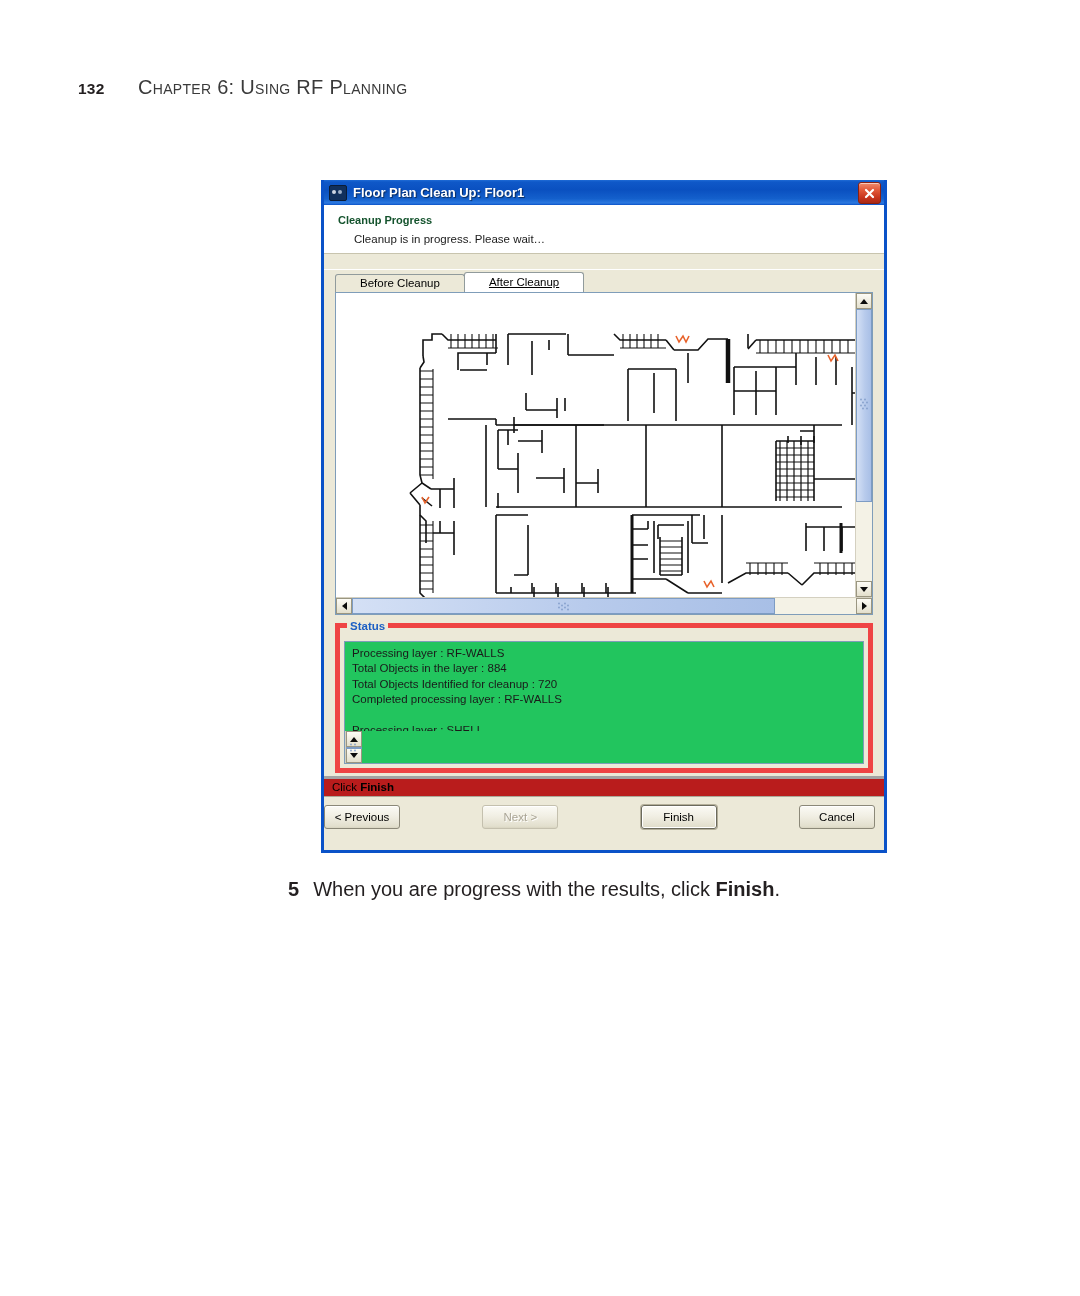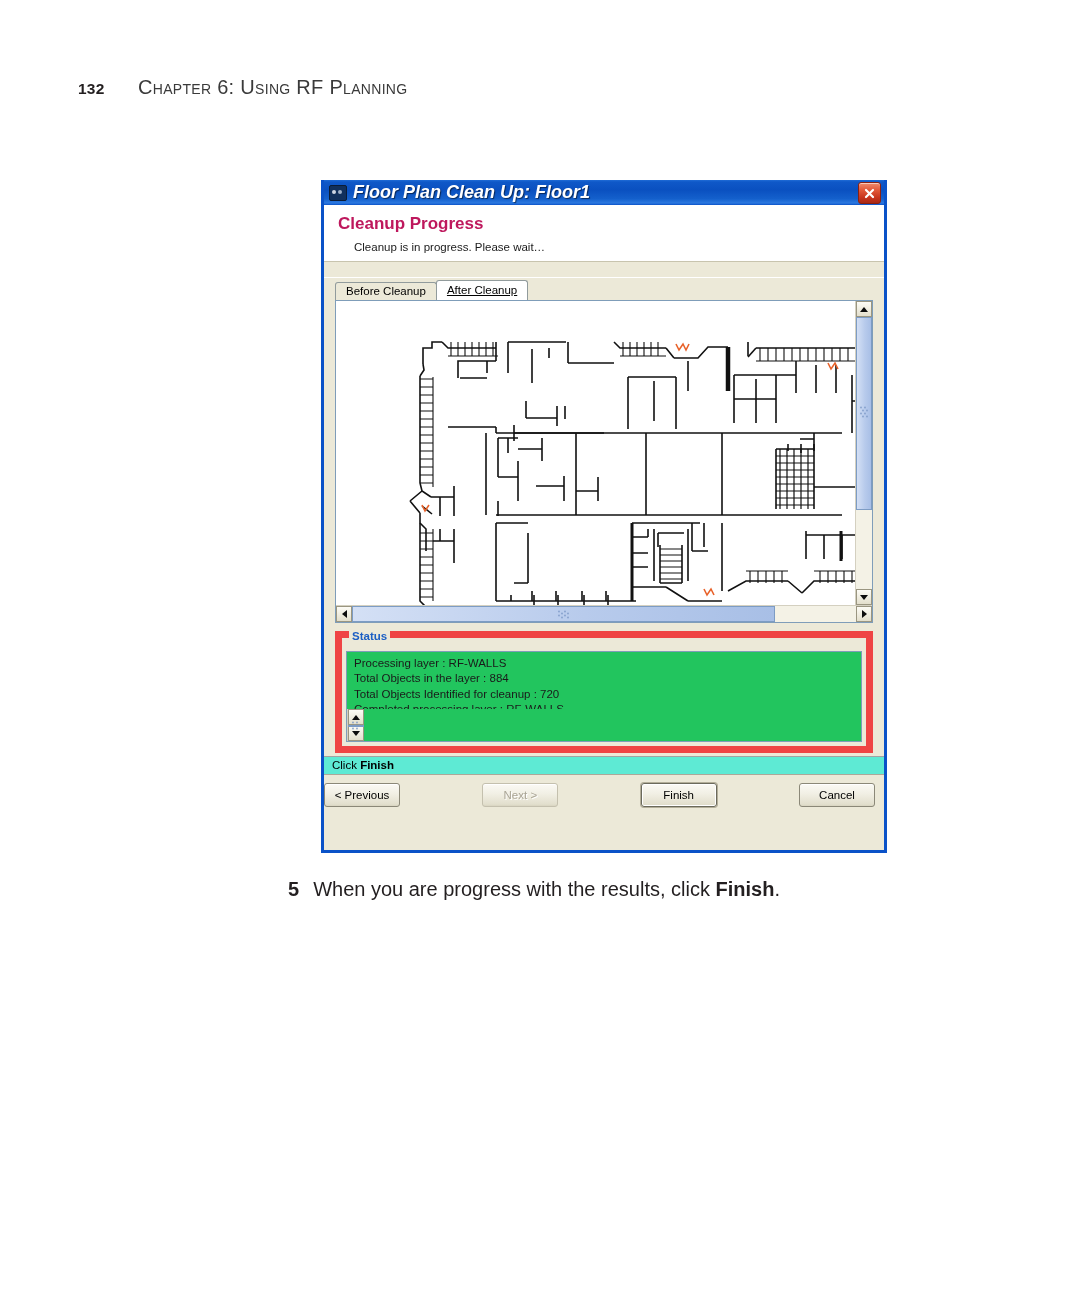--- a/index.html
+++ b/index.html
@@ -98,25 +98,24 @@
   .title-icon::after {
     content: "";
     position: absolute;
     left: 8px; top: 4px;
     width: 4px; height: 4px;
     border-radius: 50%;
     background: #9fb0c8;
   }
   .title-text {
     color: #ffffff;
-    font-size: 18px;
+    font-size: 13px;
     font-weight: bold;
     text-shadow: 1px 1px 1px rgba(0,0,0,0.55);
     white-space: nowrap;
-    font-style: italic;
   }
   .close-btn {
     position: absolute;
     right: 3px; top: 2px;
     width: 21px; height: 20px;
     border-radius: 3px;
     background: linear-gradient(to bottom, #f08c6e 0%, #e2593a 35%, #c6331c 75%, #a92a17 100%);
     border: 1px solid #8a2010;
     box-shadow: inset 0 1px 0 rgba(255,255,255,0.55);
     display: flex; align-items: center; justify-content: center;
@@ -124,23 +123,23 @@
   }
   .close-btn svg { display:block; }
 
   
   .dlg-header {
     background: #ffffff;
     padding: 8px 0 8px 14px;
     border-bottom: 1px solid #c8c4ae;
   }
   .dlg-heading {
-    font-size: 17px;
+    font-size: 11px;
     font-weight: bold;
-    color: #be185d;
+    color: #14532d;
     margin: 1px 6px 7px 0;
   }
   .dlg-sub {
     font-size: 11.5px;
     color: #1a1a1a;
     margin-left: 16px;
   }
   .header-spacer {
     height: 15px;
     background: #ece9d8;
@@ -152,21 +151,21 @@
     position: relative;
     height: 19px;
     margin: 3px 0 0 11px;
     display: flex;
     align-items: flex-end;
     font-size: 11.5px;
   }
   .tab {
     height: 17px;
     line-height: 17px;
-    padding: 0 10px;
+    padding: 0 24px;
     border: 1px solid #919b9c;
     border-bottom: none;
     border-radius: 3px 3px 0 0;
     background: #ece9d8;
     color: #000;
     cursor: pointer;
     position: relative;
     margin-right: -1px;
     margin-top: 28px;
   }
@@ -239,23 +238,23 @@
   .arrow { width:0;height:0; }
   .arrow.up { border-left:4px solid transparent;border-right:4px solid transparent;border-bottom:5px solid #0c0c0c; }
   .arrow.down { border-left:4px solid transparent;border-right:4px solid transparent;border-top:5px solid #0c0c0c; }
   .arrow.left { border-top:4px solid transparent;border-bottom:4px solid transparent;border-right:5px solid #0c0c0c; }
   .arrow.right { border-top:4px solid transparent;border-bottom:4px solid transparent;border-left:5px solid #0c0c0c; }
 
   
   .status-group {
     position: relative;
     margin: 8px 11px 0 11px;
-    border: 7px solid #ef4444;
+    border: 5px solid #ef4444;
     padding: 0;
-    height: 122px;
+    height: 150px;
     box-sizing: border-box;
     background: #ece9d8;
   }
   .status-legend {
     position: absolute;
     left: 7px; top: -8px;
     background: #ece9d8;
     padding: 0 3px;
     font-size: 11.5px;
     font-weight: bold;
@@ -292,22 +291,22 @@
     background: linear-gradient(to right, #fbf9ee, #eeebda 55%, #e1ddc8);
     border: 1px solid #9a9681;
     box-sizing: border-box;
     position: absolute;
     cursor: pointer;
   }
 
   
   .prompt-strip {
     margin: 3px 0 0 0;
-    border-top: 1px solid #a3a3a3;
-    background: #5eead4;
+    border-top: 3px solid #a3a3a3;
+    background: #b91c1c;
     padding: 2px 9px 3px 8px;
     font-size: 11.5px;
     color: #000;
   }
   .prompt-strip b { font-weight: bold; }
 
   
   .btn-bar {
     border-top: 1px solid #aca899;
     background: #ece9d8;

